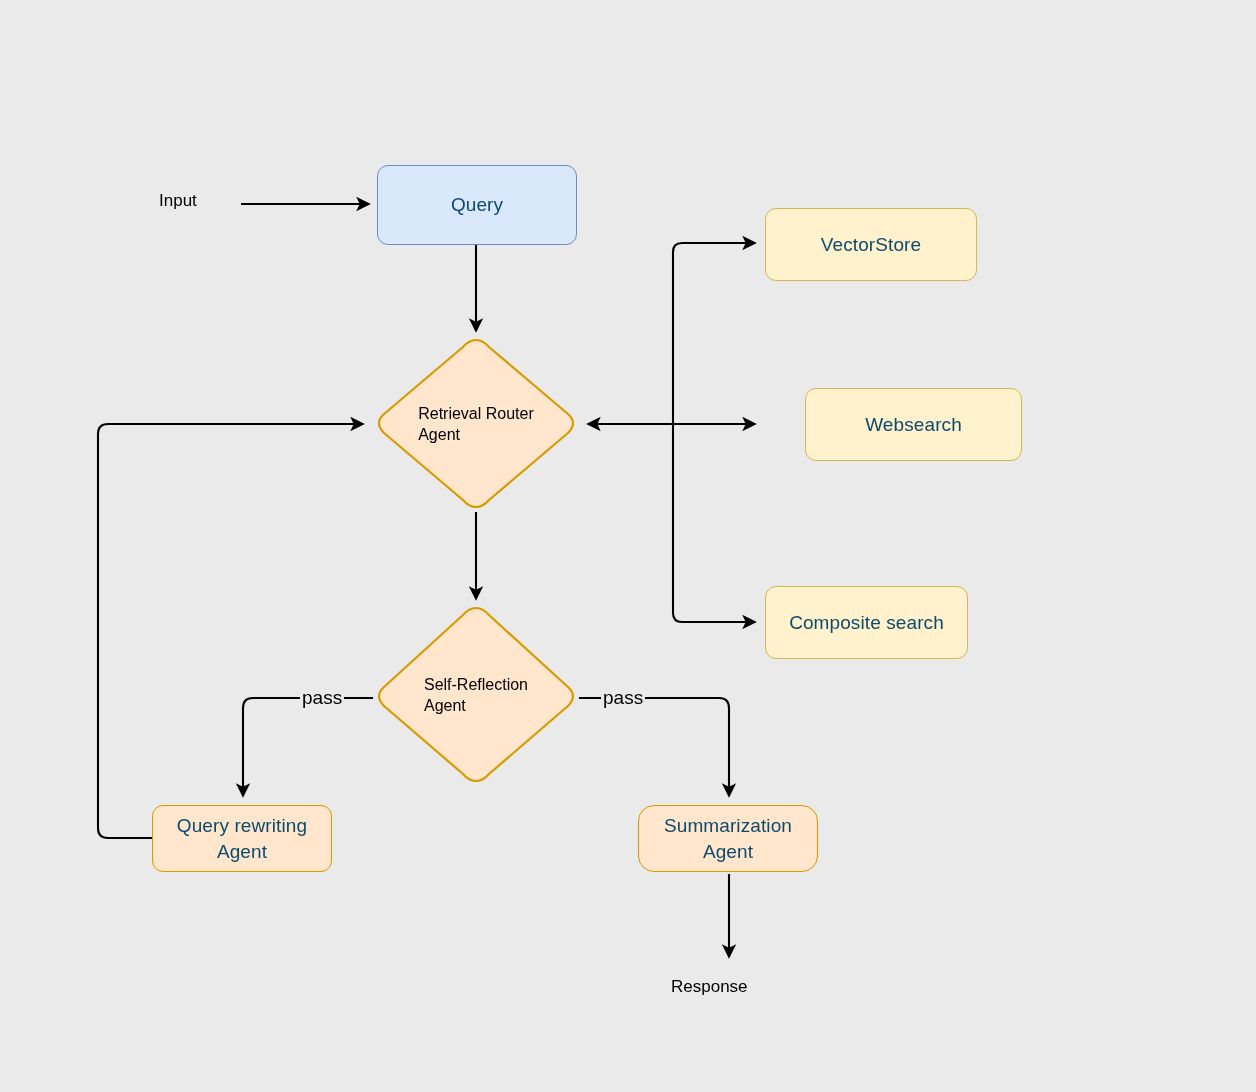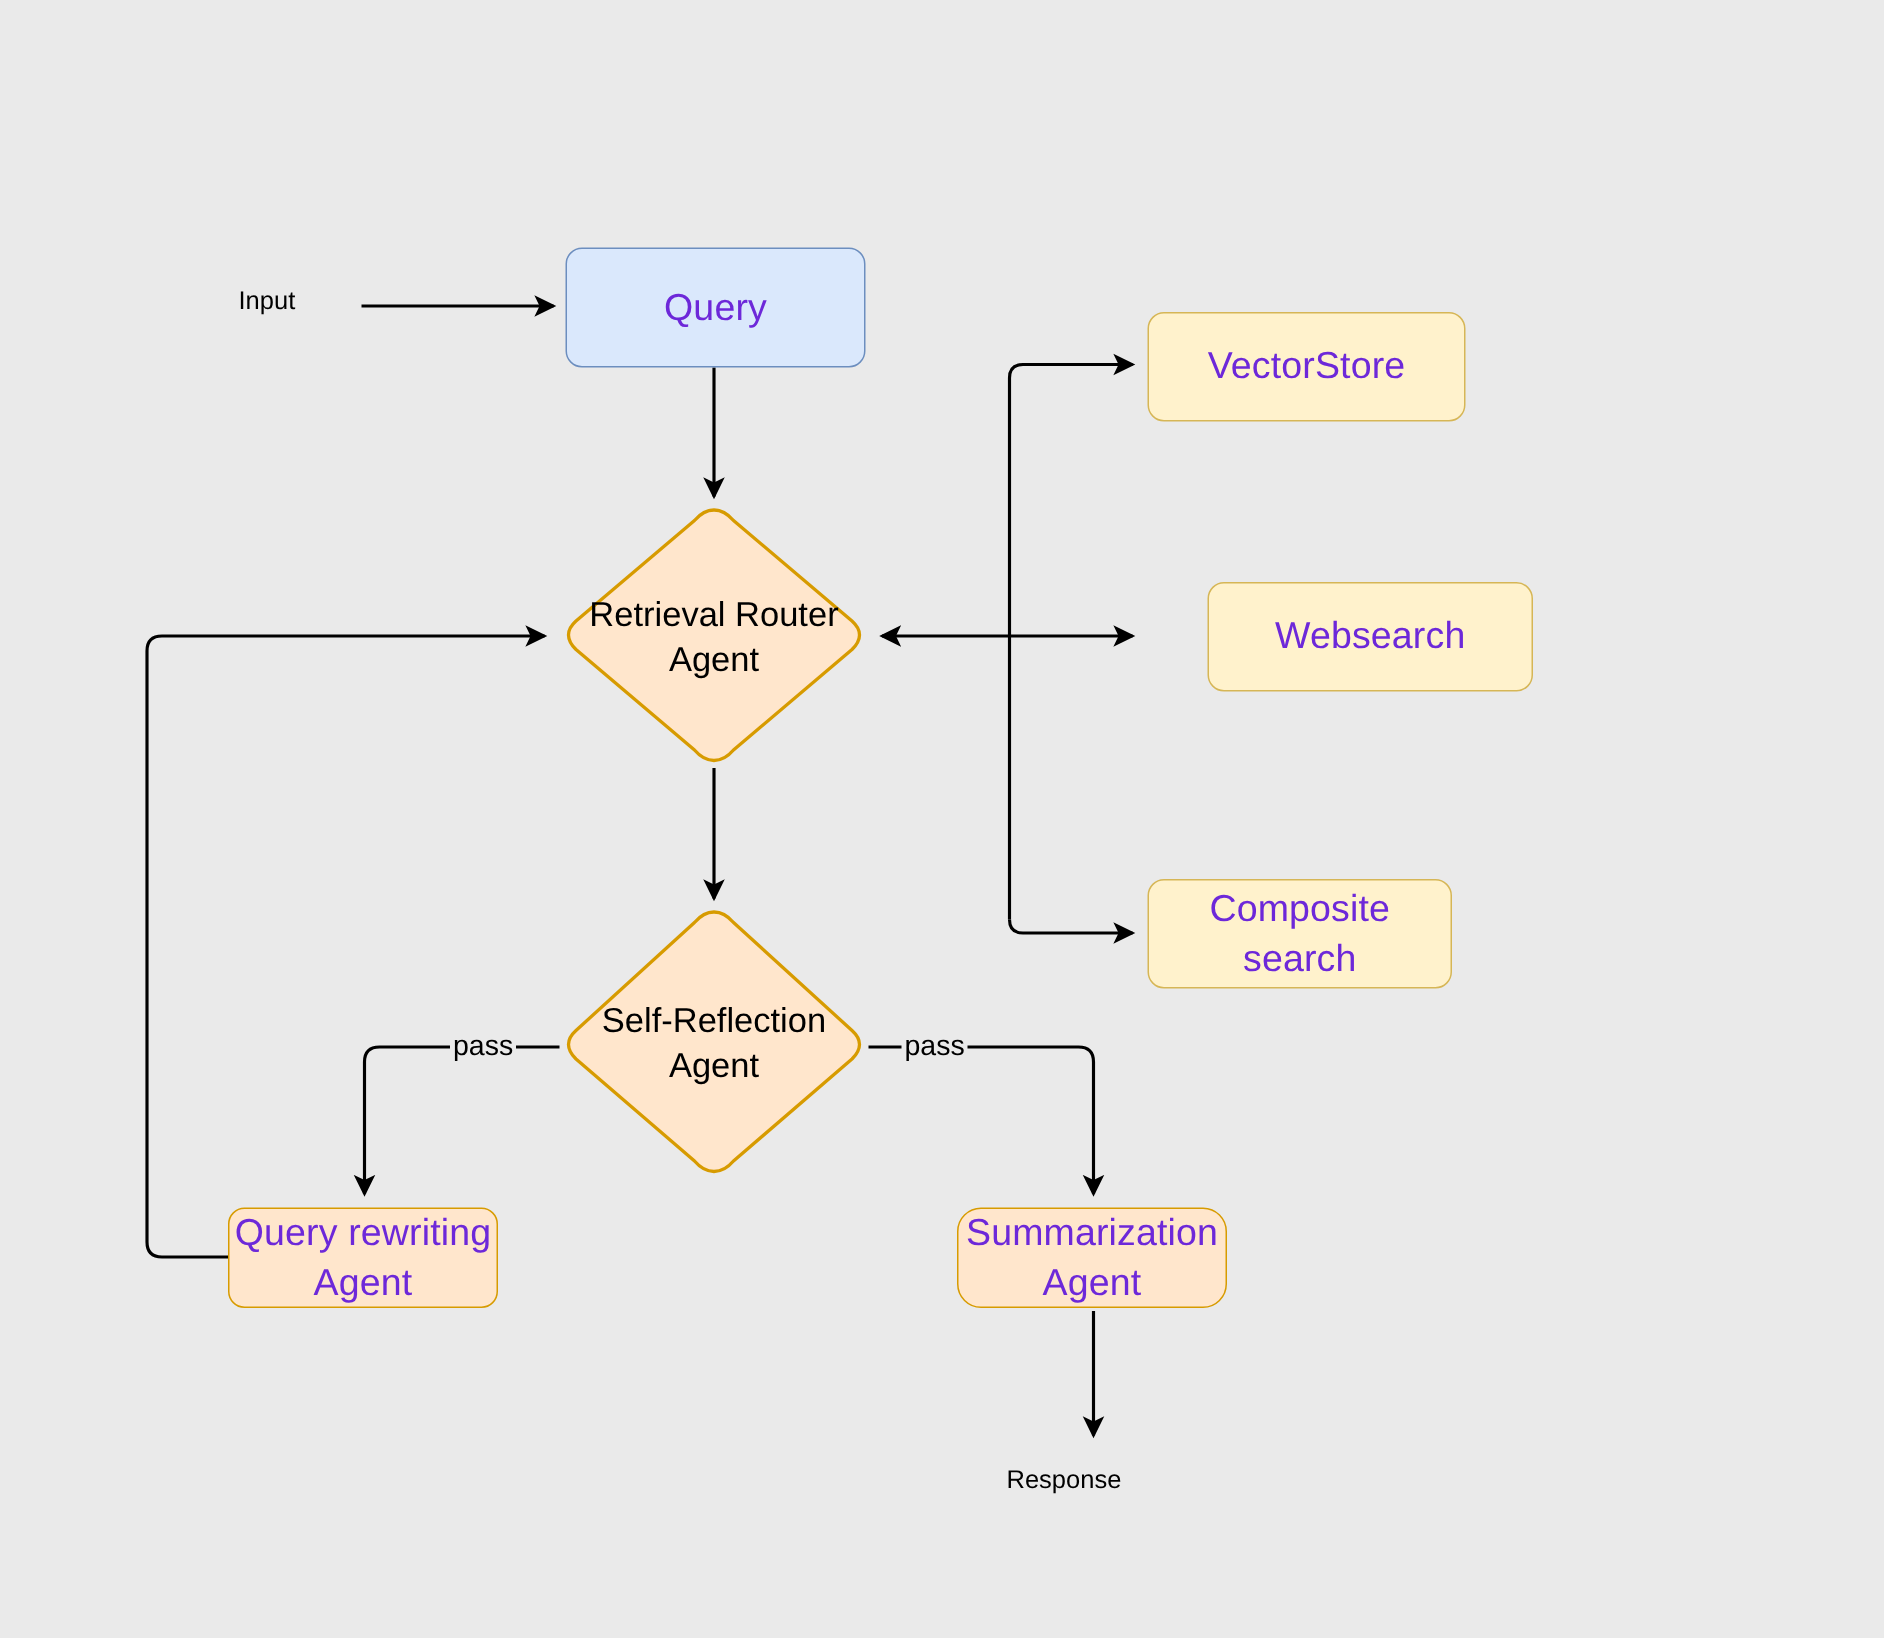--- a/index.html
+++ b/index.html
@@ -21,23 +21,23 @@
     width: 1256px;
     height: 1092px;
   }
   .node {
     position: absolute;
     box-sizing: border-box;
     display: flex;
     align-items: center;
     justify-content: center;
     text-align: center;
-    font-size: 25px;
+    font-size: 19px;
     line-height: 1.32;
-    color: #6d28d9;
+    color: #0c4a6e;
     letter-spacing: 0.1px;
     white-space: pre-line;
   }
   .box {
     border-radius: 11px;
     border-width: 1.7px;
     border-style: solid;
   }
   .box-blue   { background: #dae8fc; border-color: #6c8ebf; }
   .box-yellow { background: #fff2cc; border-color: #d6b656; }
@@ -45,22 +45,21 @@
 
   .diamond-wrap {
     position: absolute;
     display: flex;
     align-items: center;
     justify-content: center;
   }
   .diamond-label {
     position: relative;
     z-index: 2;
-    text-align: center;
-    font-size: 23px;
+    font-size: 16px;
     line-height: 1.32;
     color: #000;
     white-space: pre-line;
     pointer-events: none;
   }
   .plain-label {
     position: absolute;
     font-size: 17px;
     color: #000;
     white-space: nowrap;

